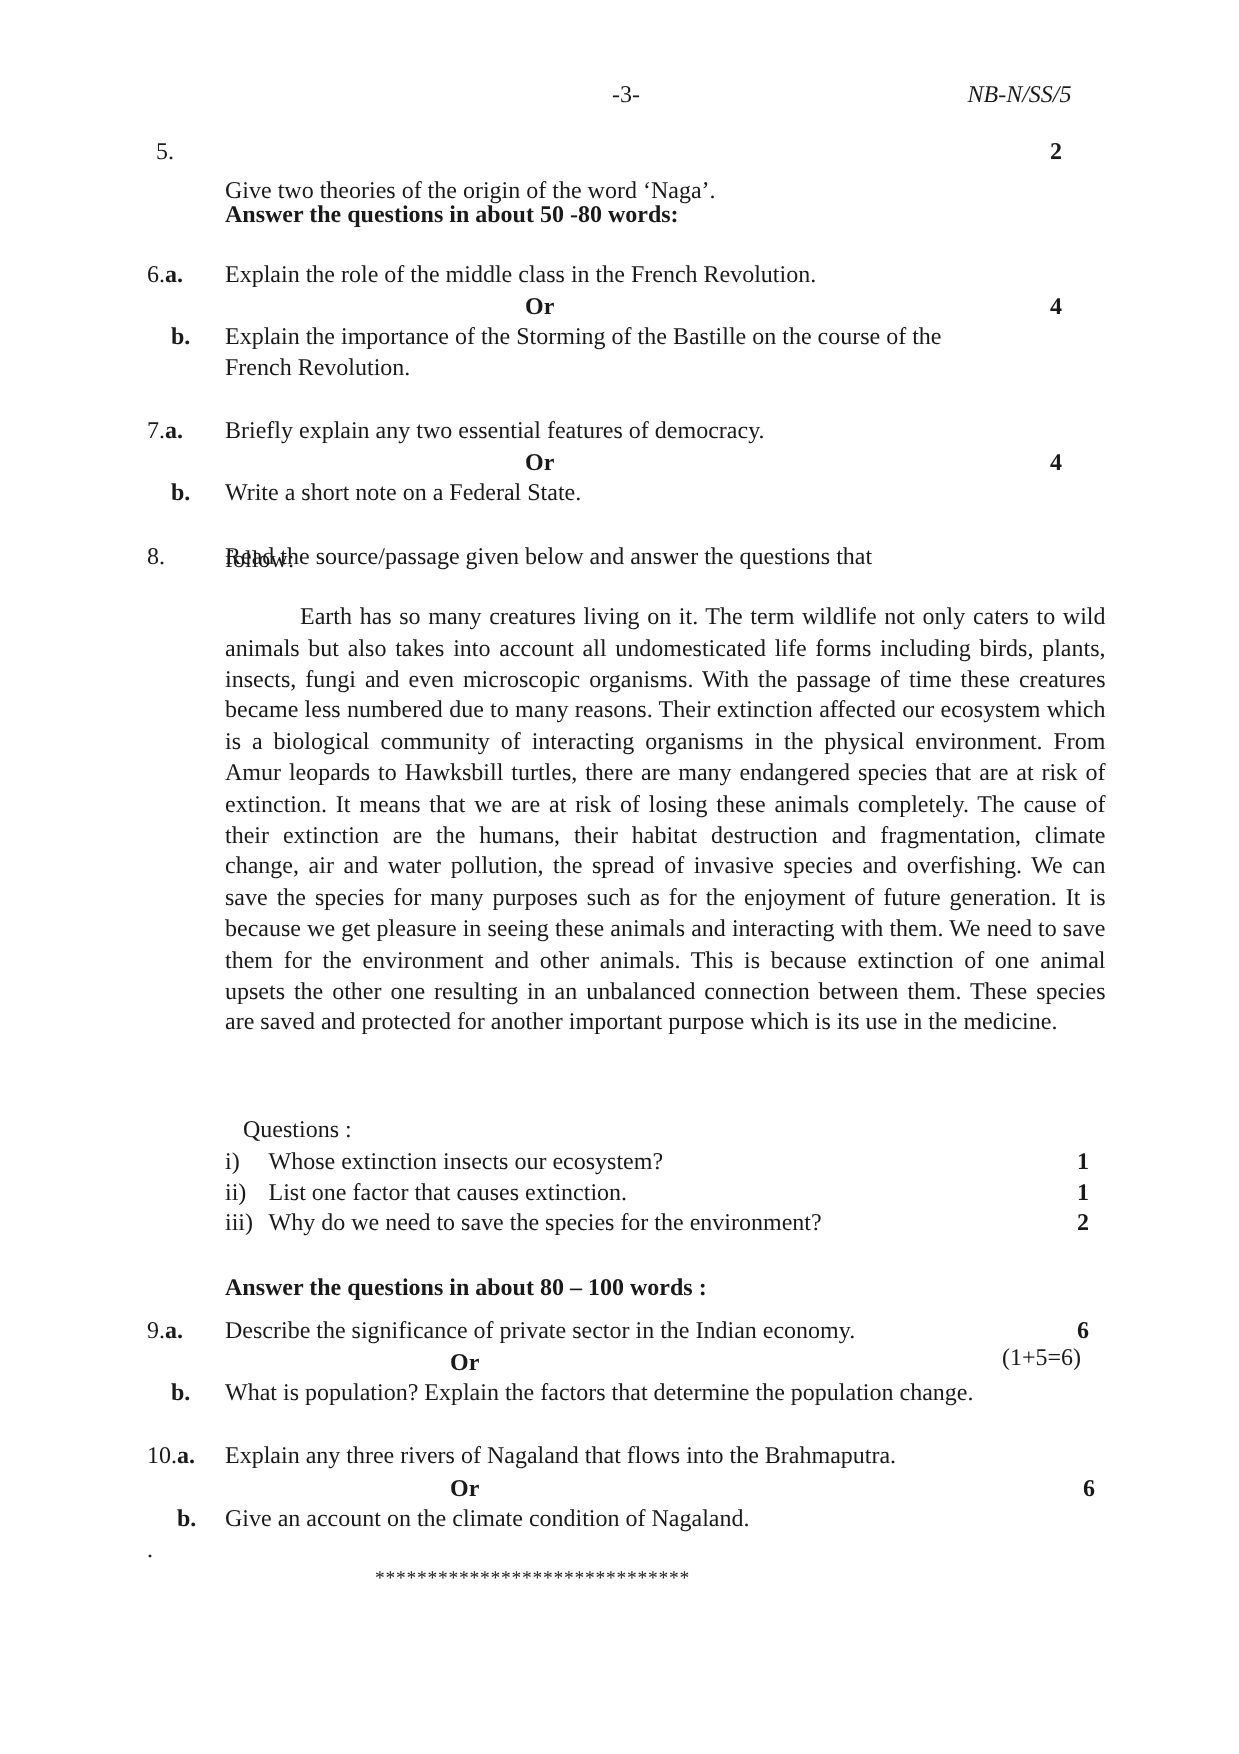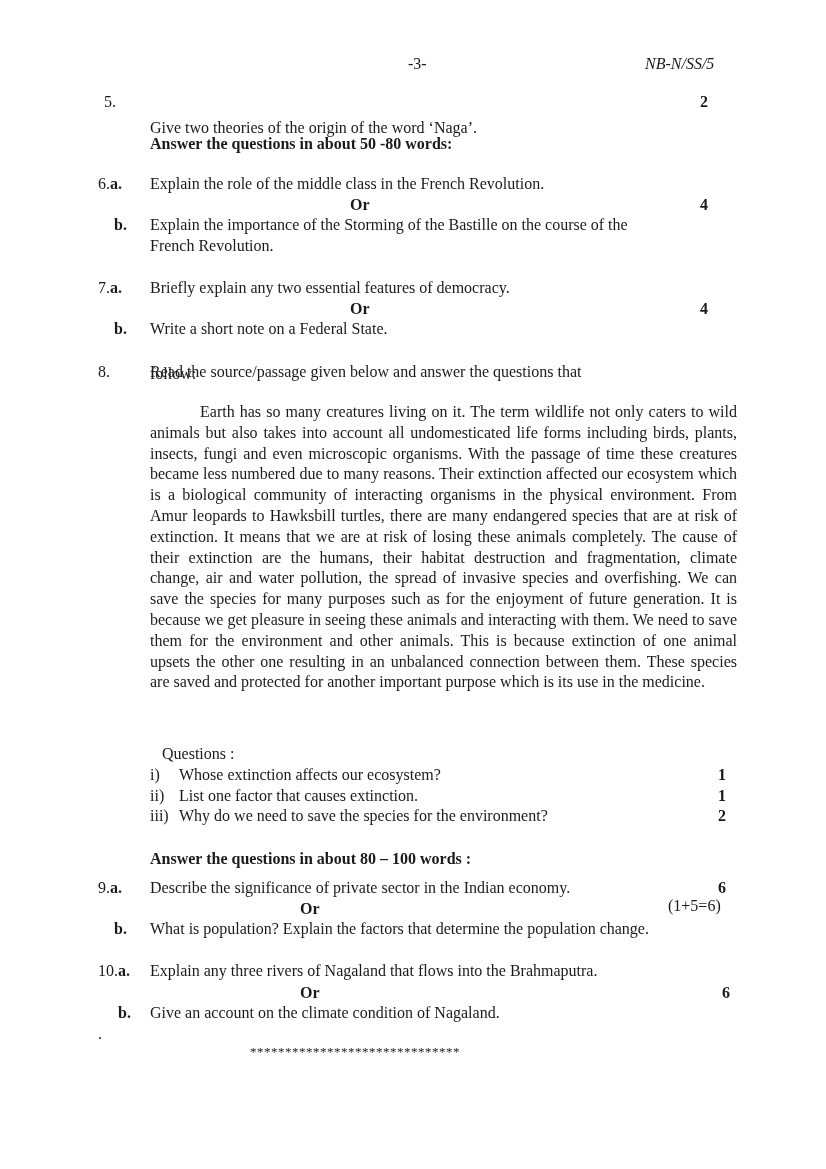--- a/index.html
+++ b/index.html
@@ -47,21 +47,21 @@
 <div class="num" style="left:98px; top:362px;">8.</div>
 <div class="abs text" style="top:362px;">Read the source/passage given below and answer the questions that</div>
 <div class="abs text" style="top:364px;text-align:right;">follow:</div>
 <div class="abs text" style="top:402px; left:150px; width:587px; white-space:normal;">
   <p style="margin:0; text-indent:50px; text-align:justify; line-height:20.8px;">Earth has so many creatures living on it. The term wildlife not only caters to wild animals but also takes into account all undomesticated life forms including birds, plants, insects, fungi and even microscopic organisms. With the passage of time these creatures became less numbered due to many reasons. Their extinction affected our ecosystem which is a biological community of interacting organisms in the physical environment. From Amur leopards to Hawksbill turtles, there are many endangered species that are at risk of extinction. It means that we are at risk of losing these animals completely. The cause of their extinction are the humans, their habitat destruction and fragmentation, climate change, air and water pollution, the spread of invasive species and overfishing. We can save the species for many purposes such as for the enjoyment of future generation. It is because we get pleasure in seeing these animals and interacting with them. We need to save them for the environment and other animals. This is because extinction of one animal upsets the other one resulting in an unbalanced connection between them. These species are saved and protected for another important purpose which is its use in the medicine.</p>
 </div>
 
 <div class="abs text" style="top:744px;margin-left:12px;">Questions :</div>
 
 <div class="abs" style="left:150px; top:765px;">i)</div>
-<div class="abs" style="left:179px; top:765px;">Whose extinction affects our ecosystem?</div>
+<div class="abs" style="left:179px; top:765px;">Whose extinction insects our ecosystem?</div>
 <div class="mark" style="left:718px; top:765px;">1</div>
 
 <div class="abs" style="left:150px; top:786px;">ii)</div>
 <div class="abs" style="left:179px; top:786px;">List one factor that causes extinction.</div>
 <div class="mark" style="left:718px; top:786px;">1</div>
 
 <div class="abs" style="left:150px; top:806px;">iii)</div>
 <div class="abs" style="left:179px; top:806px;">Why do we need to save the species for the environment?</div>
 <div class="mark" style="left:718px; top:806px;">2</div>
 

